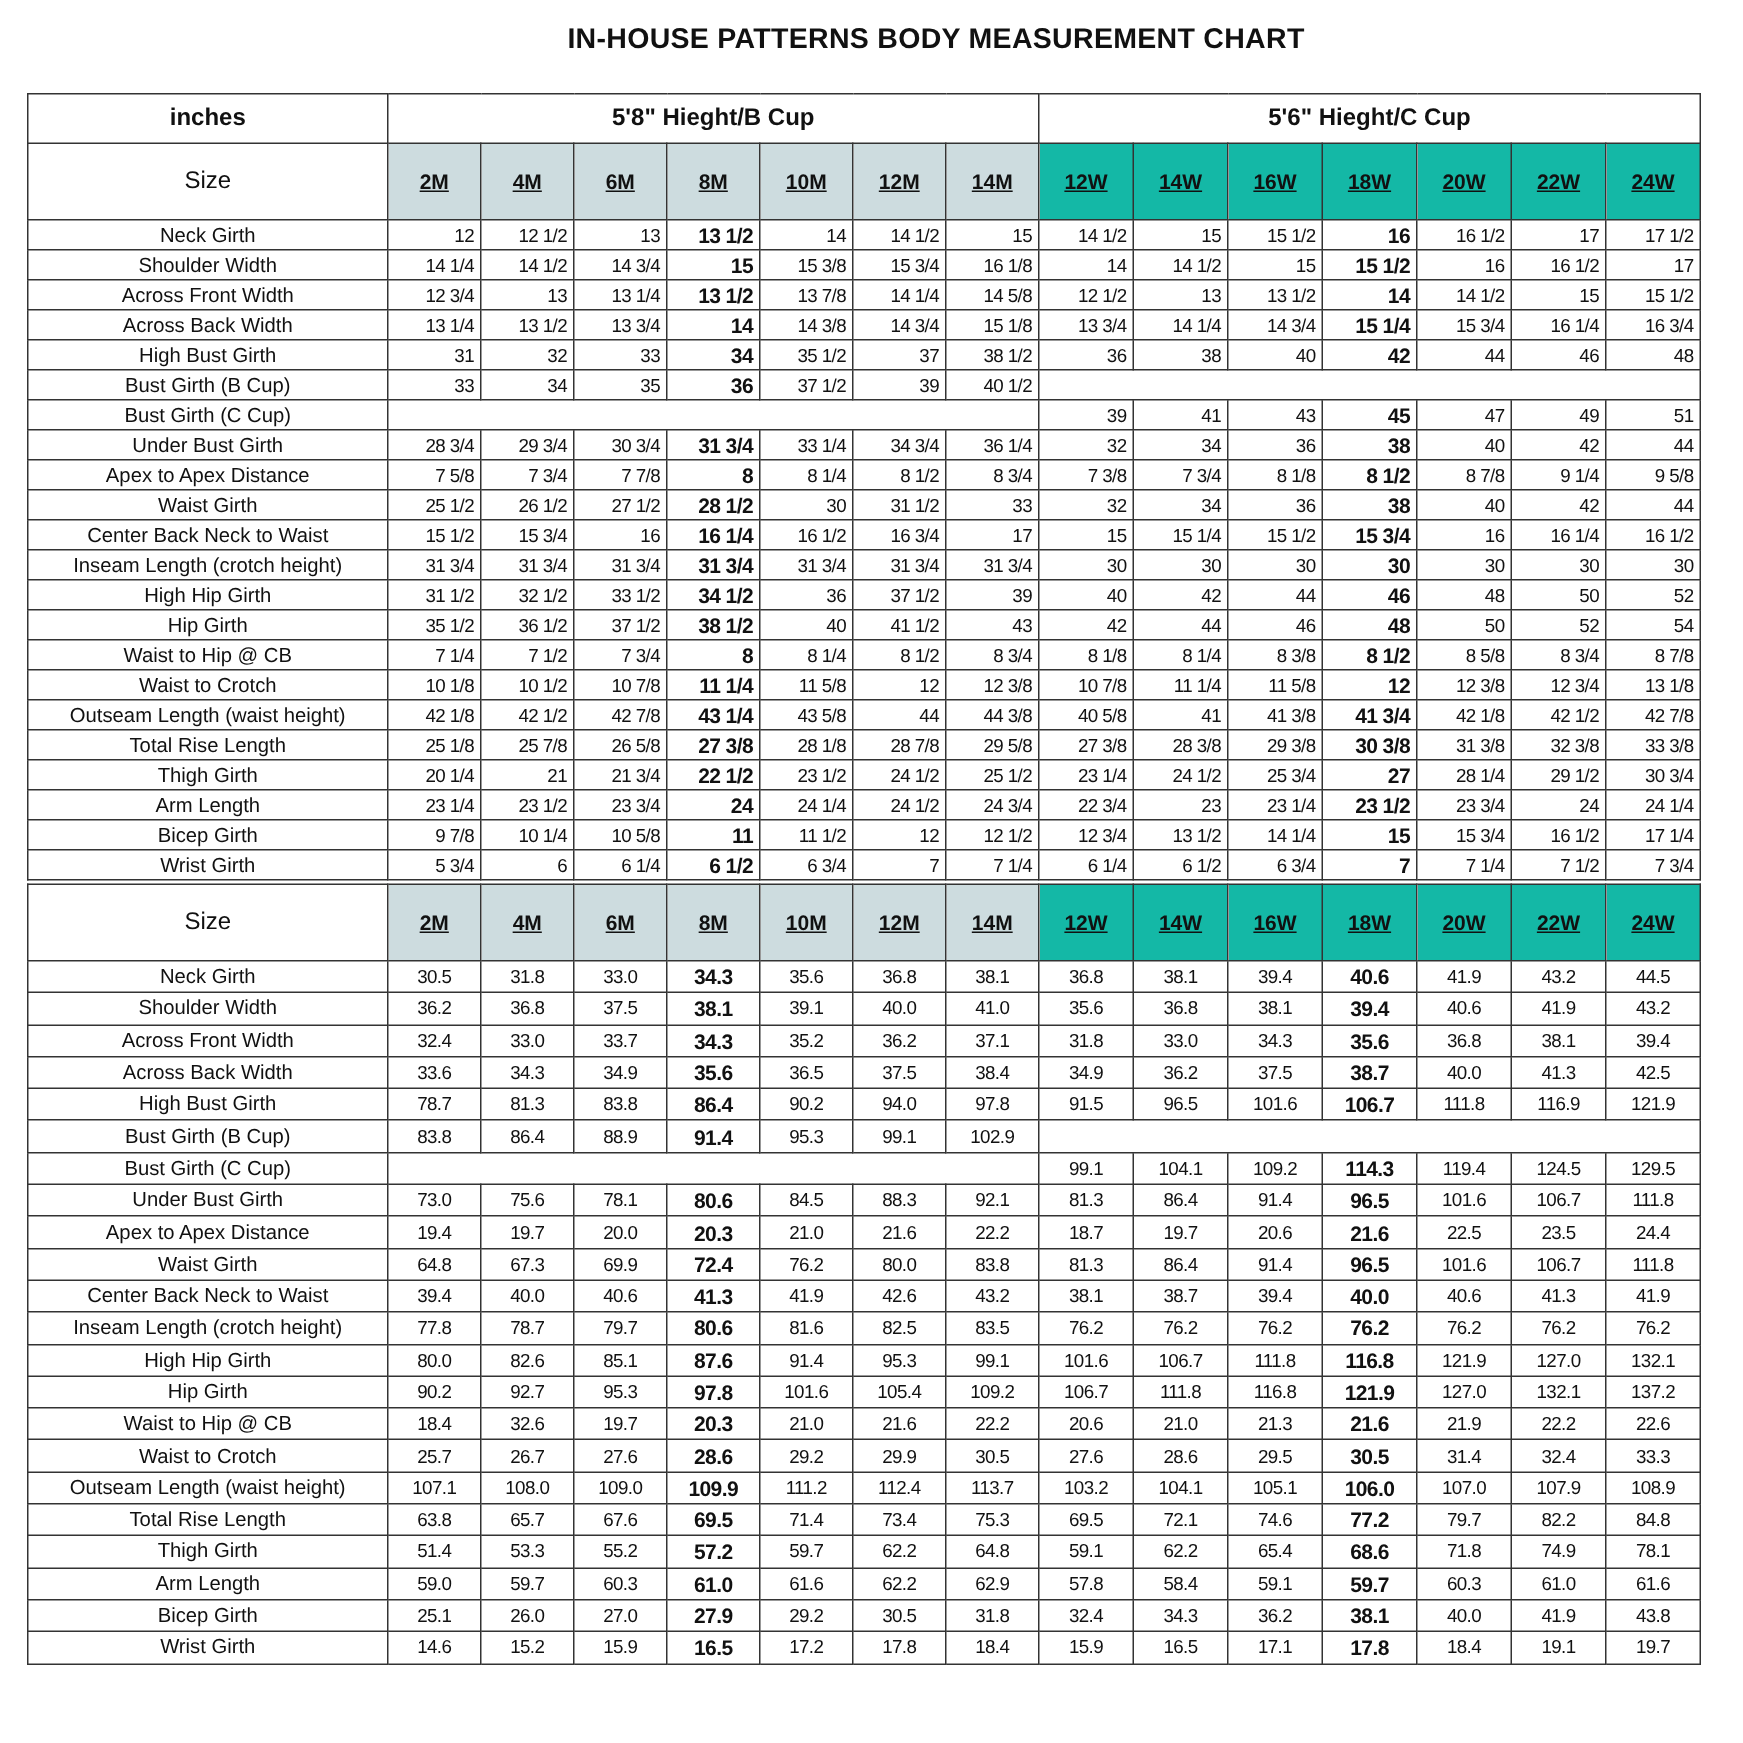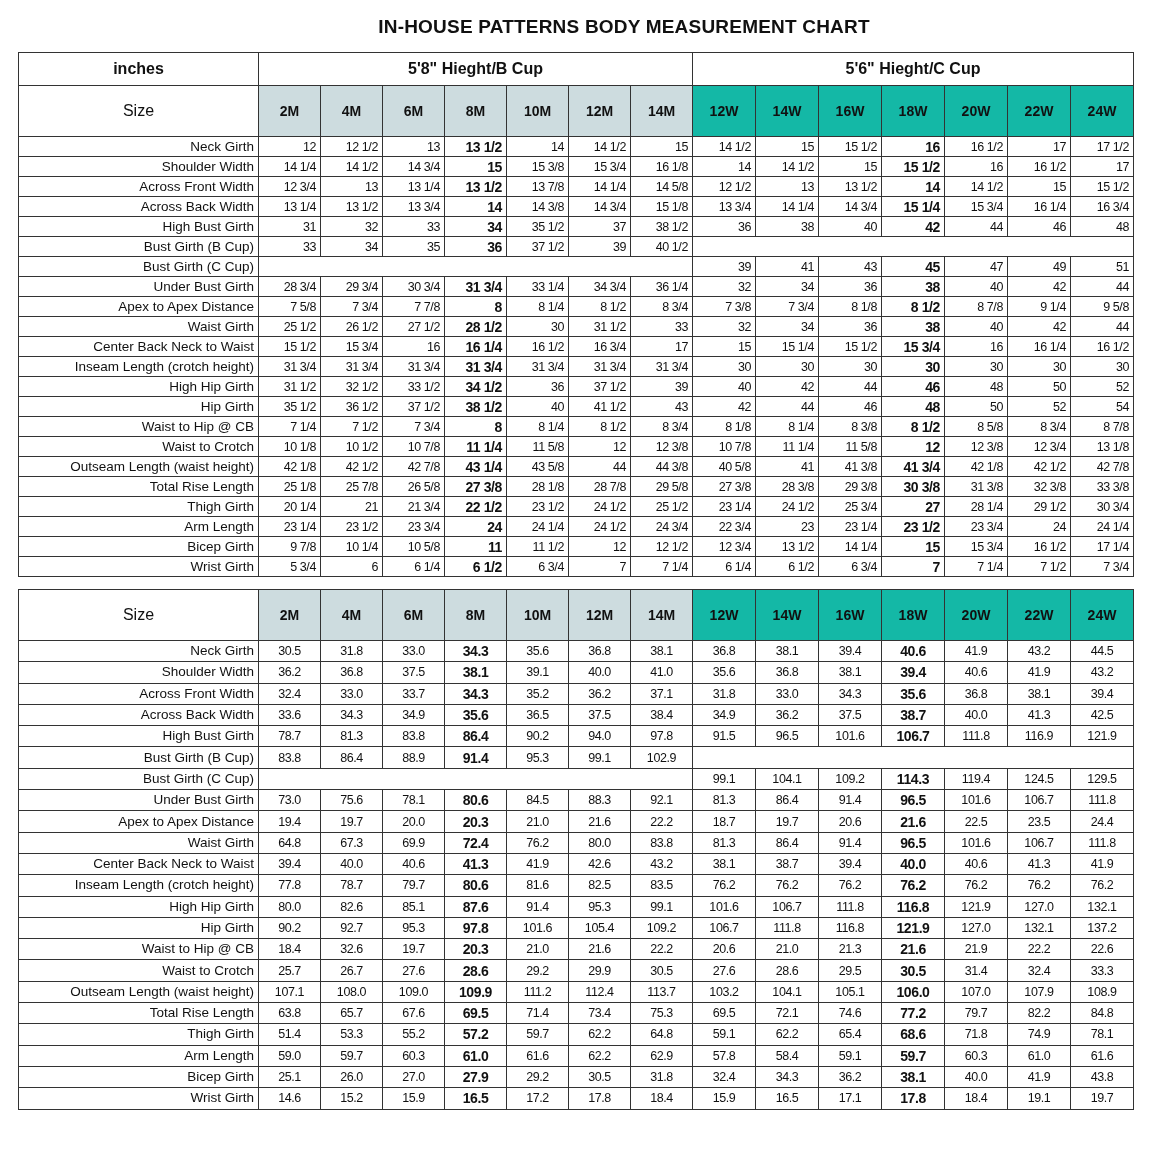--- a/index.html
+++ b/index.html
@@ -2,32 +2,32 @@
 <html><head>
 <meta charset="utf-8">
 <style>
   html, body { margin: 0; padding: 0; background: #ffffff; }
   body { width: 1162px; height: 1162px; position: relative; overflow: hidden;
          font-family: "Liberation Sans", "DejaVu Sans", sans-serif; color: #111; }
   .title { position: absolute; top: 16px; left: 0; width: 1248px; text-align: center;
            font-weight: bold; font-size: 19px; letter-spacing: 0.2px; }
   table.chart { position: absolute; left: 18px; border-collapse: collapse; table-layout: fixed; }
   table.chart td, table.chart th { border: 1px solid #333; padding: 0 4px; overflow: hidden; white-space: nowrap; }
-  .t-in { top: 52px; padding-left: 29px; }
+  .t-in { top: 62px; padding-left: 29px; }
   .t-cm { top: 589px; }
   col.c-label { width: 240px; }
   col.c-m { width: 62px; }
   col.c-w { width: 63px; }
   .unit { font-weight: bold; font-size: 16px; text-align: center; height: 32px; }
   .group { font-weight: bold; font-size: 16px; text-align: center; }
   .size-label { font-weight: normal; font-size: 16px; text-align: center; height: 50px; }
-  .sz { font-weight: bold; font-size: 14px; text-align: center; }
+  .sz { font-weight: bold; font-size: 14px; text-align: center; text-decoration: underline; }
   .sz.m { background: #cddcdf; }
   .sz.w { background: #14b8a6; }
-  .rlabel { text-align: right; font-size: 13.5px; height: 19px; line-height: 19px; margin-top: 30px; }
+  .rlabel { text-align: center; font-size: 13.5px; height: 19px; line-height: 19px; margin-top: 30px; }
   .t-cm .rlabel { height: 20.3px; line-height: 20px; }
   .v { text-align: right; font-size: 12.5px; letter-spacing: -0.4px; }
   .t-cm .v { text-align: center; }
   .v.b { font-weight: bold; font-size: 14px; }
   .v.left { text-align: right; }
 </style>
 </head>
 <body>
 
 <div class="title">IN-HOUSE PATTERNS BODY MEASUREMENT CHART</div>

